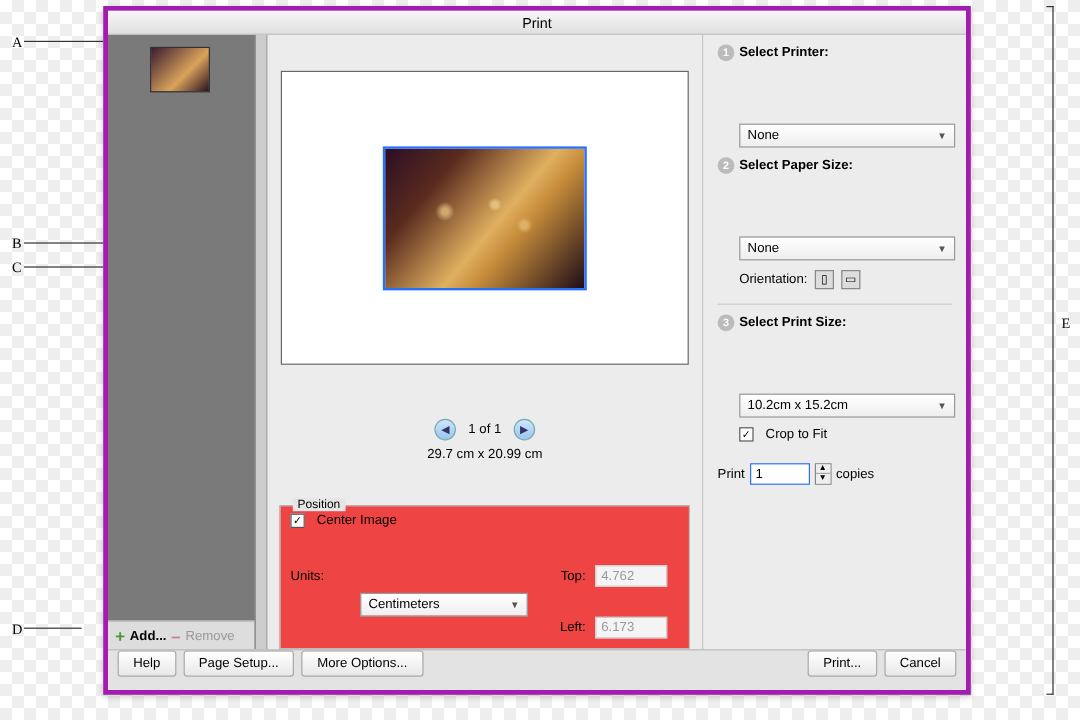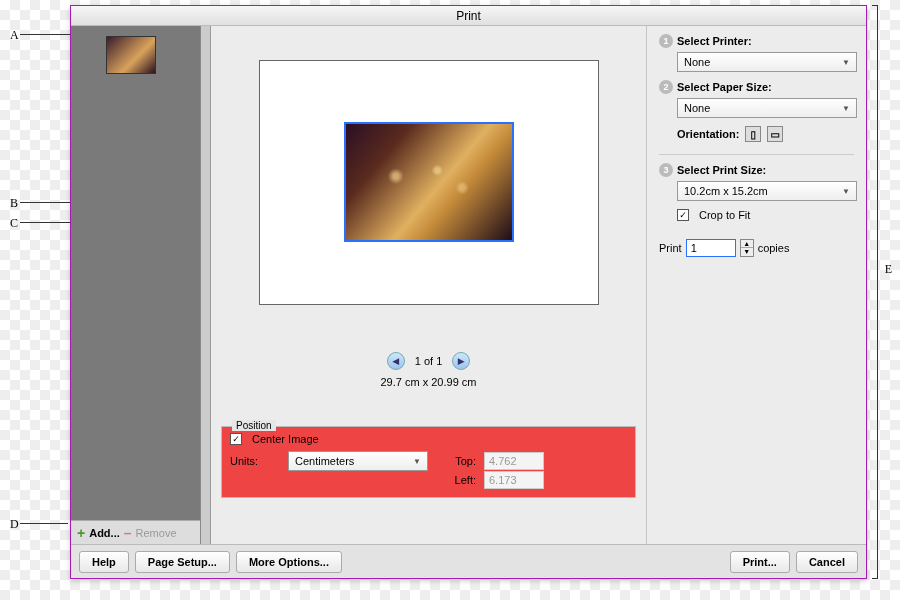--- a/index.html
+++ b/index.html
@@ -2,21 +2,21 @@
 <html><head>
 <meta charset="utf-8">
 <style>
 * { box-sizing: border-box; margin: 0; padding: 0; font-family: Arial, sans-serif; font-size: 11px; }
 body { width: 900px; height: 600px; background-image:
   linear-gradient(45deg, #eee 25%, transparent 25%), linear-gradient(-45deg, #eee 25%, transparent 25%),
   linear-gradient(45deg, transparent 75%, #eee 75%), linear-gradient(-45deg, transparent 75%, #eee 75%);
   background-size: 20px 20px; background-position: 0 0, 0 10px, 10px -10px, -10px 0px; background-color: #fff;
   position: relative; }
 .annotation { position: absolute; font-size: 12px; font-family: serif; color: #000; }
-.dialog { position: absolute; left: 70px; top: 5px; width: 797px; height: 574px; background: #ececec; border: 1px solid #a21caf; box-shadow: 0 2px 5px rgba(0,0,0,0.2); display: flex; flex-direction: column; }
+.dialog { position: absolute; left: 86px; top: 5px; width: 723px; height: 574px; background: #ececec; border: 4px solid #a21caf; box-shadow: 0 2px 5px rgba(0,0,0,0.2); display: flex; flex-direction: column; }
 .titlebar { height: 20px; background: linear-gradient(#f6f6f6,#e0e0e0); border-bottom: 1px solid #bbb; text-align: center; line-height: 20px; font-size: 12px; }
 .body-area { flex: 1; display: flex; overflow: hidden; }
 .project-bin { width: 130px; background: #7a7a7a; border-right: 1px solid #888; position: relative; }
 .thumb { position: absolute; left: 35px; top: 10px; width: 50px; height: 38px; background: linear-gradient(135deg,#3b1c2e, #d9a35b 60%, #2b1020); border: 1px solid #333; }
 .addrem { position: absolute; bottom: 0; left: 0; right: 0; height: 24px; background: #ddd; border-top: 1px solid #aaa; display: flex; align-items: center; padding: 0 6px; gap: 4px; }
 .plus { color: #4a9a2a; font-weight: bold; font-size: 14px; }
 .minus { color: #cc7a99; font-weight: bold; font-size: 14px; }
 .add-txt { color: #000; font-weight: bold; }
 .rem-txt { color: #999; }
 .center-col { flex: 1; display: flex; flex-direction: column; background: #ececec; padding: 6px 4px 0 4px; }
@@ -31,36 +31,36 @@
 .cbox { width: 12px; height: 12px; border: 1px solid #555; background: #fff; display: inline-flex; align-items: center; justify-content: center; font-size: 9px; }
 .nav-btn { width: 18px; height: 18px; border-radius: 50%; background: linear-gradient(#cde7ff,#9bc4ee); border: 1px solid #7aa; display: inline-flex; align-items: center; justify-content: center; color: #336; font-size: 9px; }
 .slider { position: relative; width: 120px; height: 12px; }
 .slider .track { position: absolute; top: 5px; left: 0; right: 0; height: 2px; background: #888; }
 .slider .knob { position: absolute; top: 1px; left: 6px; width: 10px; height: 10px; background: #eee; border: 1px solid #666; border-radius: 50%; }
 .sq-ico { width: 10px; height: 10px; border: 1px solid #036; background: #bde0ff; display: inline-block; }
 .sq-ico.big { width: 14px; height: 14px; background: #6cb6ff; }
 .pos-panel { border: 1px solid #bbb; margin: 4px 6px 0 6px; padding: 4px 8px 8px 8px; background: #ef4444; position: relative; }
 .pos-legend { position: absolute; top: -7px; left: 10px; background: #e6e6e6; padding: 0 4px; font-size: 10px; }
 .pos-grid { display: grid; grid-template-columns: 50px 140px 40px 70px; gap: 0 8px; align-items: center; margin-top: 6px; }
-.sel { height: 20px; border: 1px solid #999; background: linear-gradient(#fff,#eee); display: flex; align-items: center; justify-content: space-between; padding: 0 6px; }
+.sel { height: 20px; border: 1px solid #999; background: linear-gradient(#fff,#eee); display: flex; align-items: center; justify-content: space-between; padding: 0 6px; margin-top: 48px; }
 .sel .tri { font-size: 8px; color: #555; }
 .num-ro { height: 18px; width: 60px; border: 1px solid #ccc; background: #f4f4f4; color: #999; padding: 0 4px; display: flex; align-items: center; }
 .right-col { width: 220px; background: #ececec; border-left: 1px solid #c5c5c5; padding: 8px 12px; display: flex; flex-direction: column; gap: 4px; }
 .step-lbl { display: flex; align-items: center; gap: 4px; font-weight: bold; }
 .step-num { width: 14px; height: 14px; border-radius: 50%; background: #bbb; color: #fff; display: inline-flex; align-items: center; justify-content: center; font-size: 9px; font-weight: bold; }
 .right-col .sel { width: 180px; margin-left: 18px; margin-bottom: 4px; }
-.orient { display: flex; align-items: center; gap: 6px; margin-left: 18px; margin-bottom: 4px; font-weight: bold; }
+.orient { display: flex; align-items: center; gap: 6px; margin-left: 18px; margin-bottom: 4px; }
 .orient-ico { width: 16px; height: 16px; border: 1px solid #888; background: #ddd; display: inline-flex; align-items: center; justify-content: center; font-size: 10px; }
 .hr { height: 1px; background: #ccc; margin: 4px 0; }
 .copies { display: flex; align-items: center; gap: 4px; margin-top: 14px; }
 .copies input { width: 50px; height: 18px; border: 1px solid #2a70ff; text-align: left; padding-left: 4px; }
 .spin { display: flex; flex-direction: column; border: 1px solid #888; }
 .spin span { width: 12px; height: 8px; background: #eee; font-size: 7px; text-align: center; line-height: 8px; border-bottom: 1px solid #aaa; }
 .spin span:last-child { border-bottom: none; }
-.footer { height: 34px; border-top: 1px solid #bbb; background: #e3e3e3; display: flex; align-items: center; padding: 0 8px; gap: 6px; font-weight: bold; }
+.footer { height: 34px; border-top: 1px solid #bbb; background: #e3e3e3; display: flex; padding: 0 8px; gap: 6px; }
 .btn { height: 22px; padding: 0 12px; background: linear-gradient(#fff,#e8e8e8); border: 1px solid #aaa; border-radius: 3px; display: inline-flex; align-items: center; justify-content: center; cursor: default; }
 .bracket-r { position: absolute; right: 22px; top: 5px; bottom: 21px; width: 6px; border-right: 1px solid #333; border-top: 1px solid #333; border-bottom: 1px solid #333; }
 .lead { position: absolute; height: 1px; background: #333; }
 </style>
 </head>
 <body>
 
 <div class="annotation" style="left:10px; top:28px;">A</div>
 <div class="annotation" style="left:10px; top:196px;">B</div>
 <div class="annotation" style="left:10px; top:216px;">C</div>

